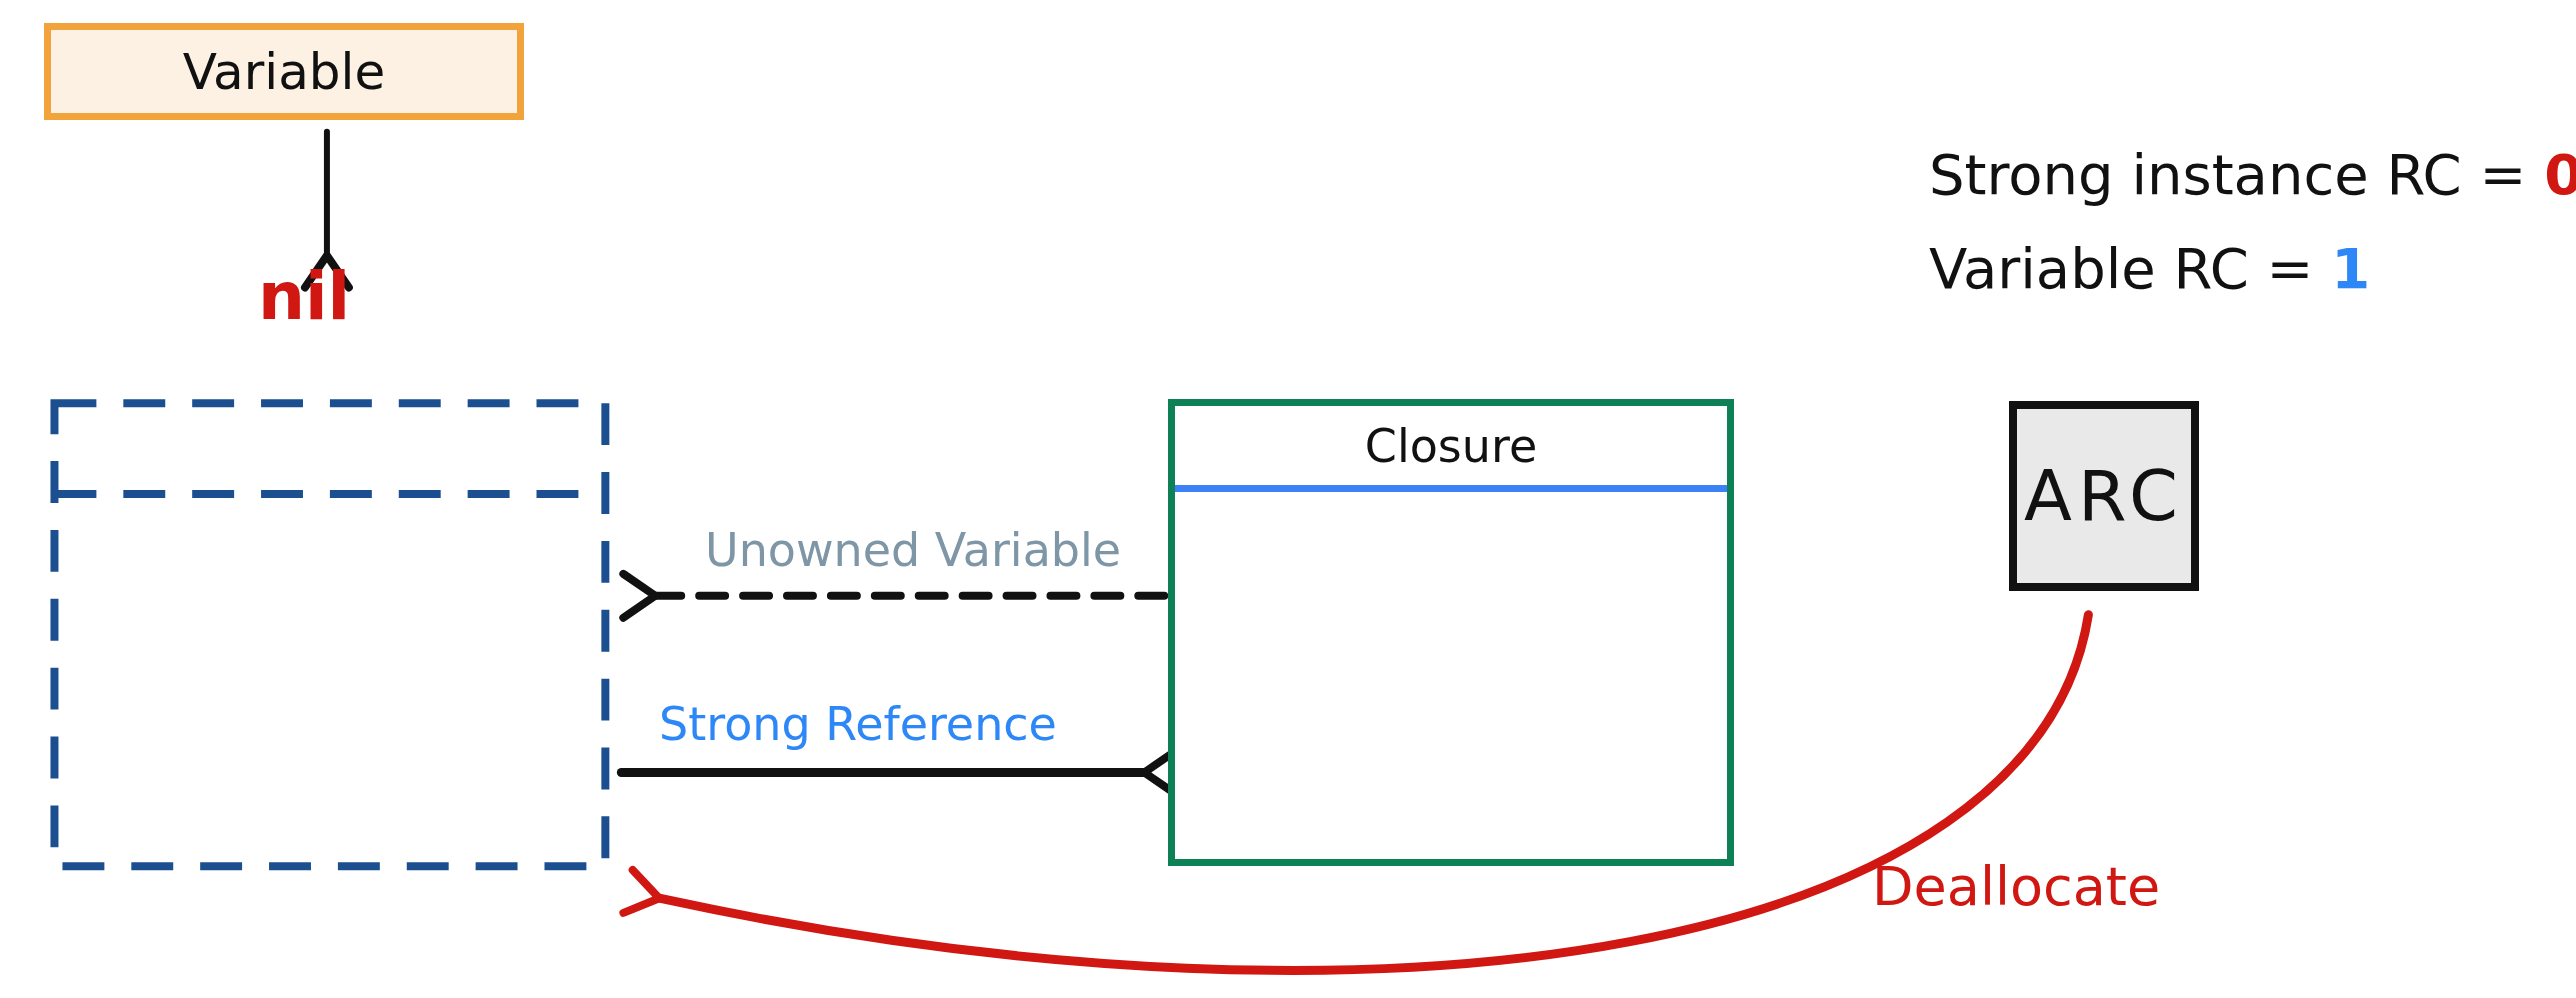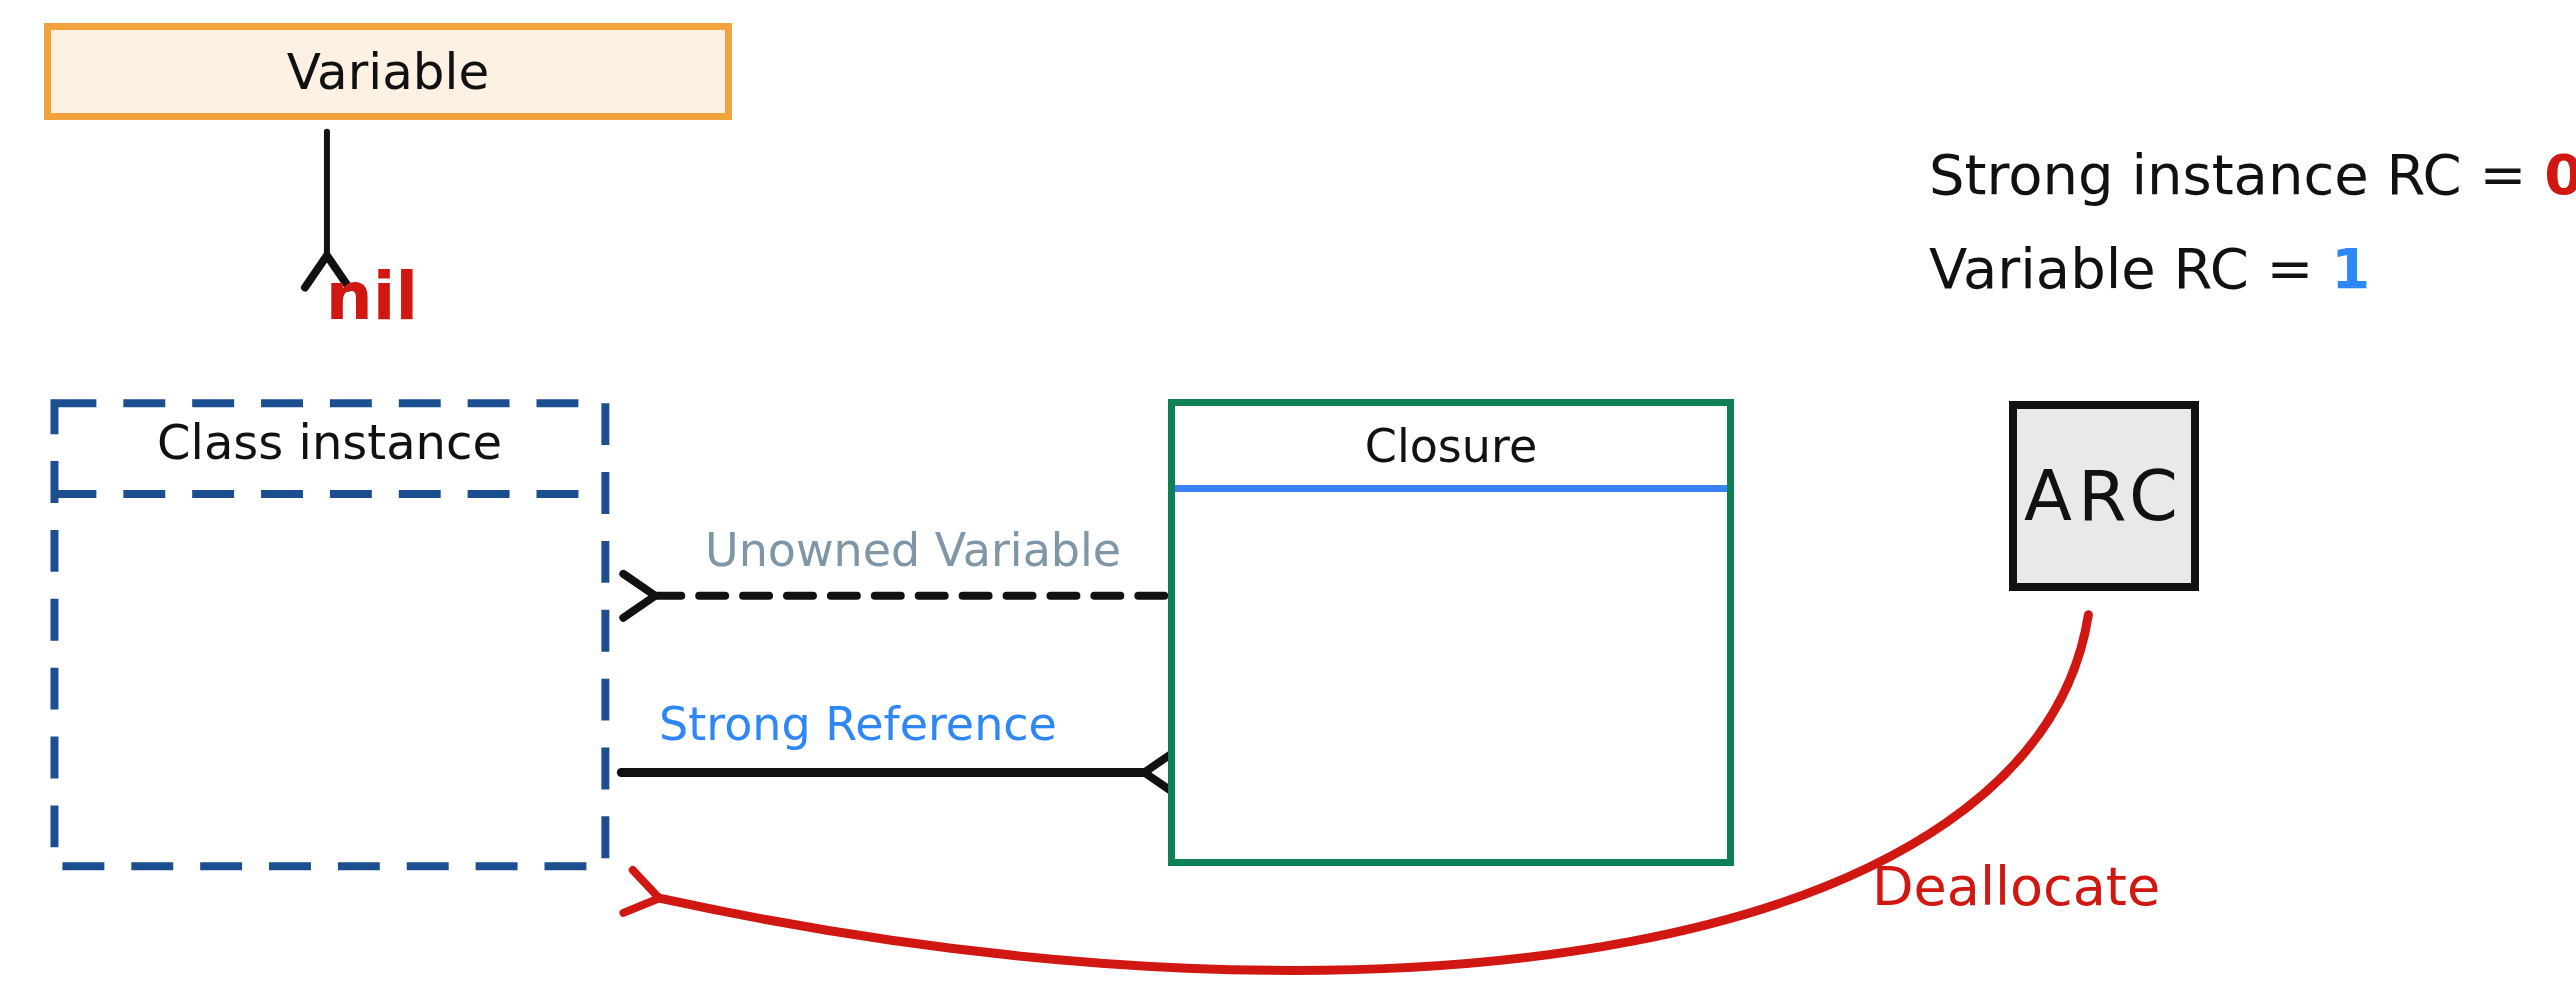--- a/index.html
+++ b/index.html
@@ -8,29 +8,29 @@
     width:2576px;height:998px;
     background:#ffffff;
     font-family:"DejaVu Sans", sans-serif;
     overflow:hidden;
   }
   .overlay{position:absolute;left:0;top:0;width:2576px;height:998px;}
   .abs{position:absolute;box-sizing:border-box;}
 
   
   .variable-box{
-    left:44px;top:23px;width:688px;height:97px;
+    left:44px;top:23px;width:480px;height:97px;
     border:7px solid #F2A33C;background:#FCF1E3;
     display:flex;align-items:center;justify-content:center;
     font-size:50px;color:#111;
   }
 
   
   .nil-label{
-    left:258px;top:258px;width:160px;text-align:right;
+    left:258px;top:258px;width:160px;text-align:left;
     font-size:66px;font-weight:600;color:#D01712;
   }
 
   
   .ci-label{
     left:50px;top:411px;width:559px;text-align:center;
     font-size:48px;color:#111;line-height:62px;
   }
 
   
@@ -101,21 +101,20 @@
 
     <path d="M 2092 616 C 2040 950, 1400 1060, 660 900" fill="none" stroke="#D01712" stroke-width="9" stroke-linecap="round" marker-end="url(#head-red)"></path>
   </svg>
 
   <div class="abs variable-box">
     <span>Variable</span>
   </div>
 
   <div class="abs nil-label">nil</div>
 
-  <div class="abs ci-label">Class instance</div>
 
   <div class="abs closure-box">
     <div class="closure-header">
       <span>Closure</span>
     </div>
   </div>
 
   <div class="abs arc-box">
     <span>ARC</span>
   </div>

